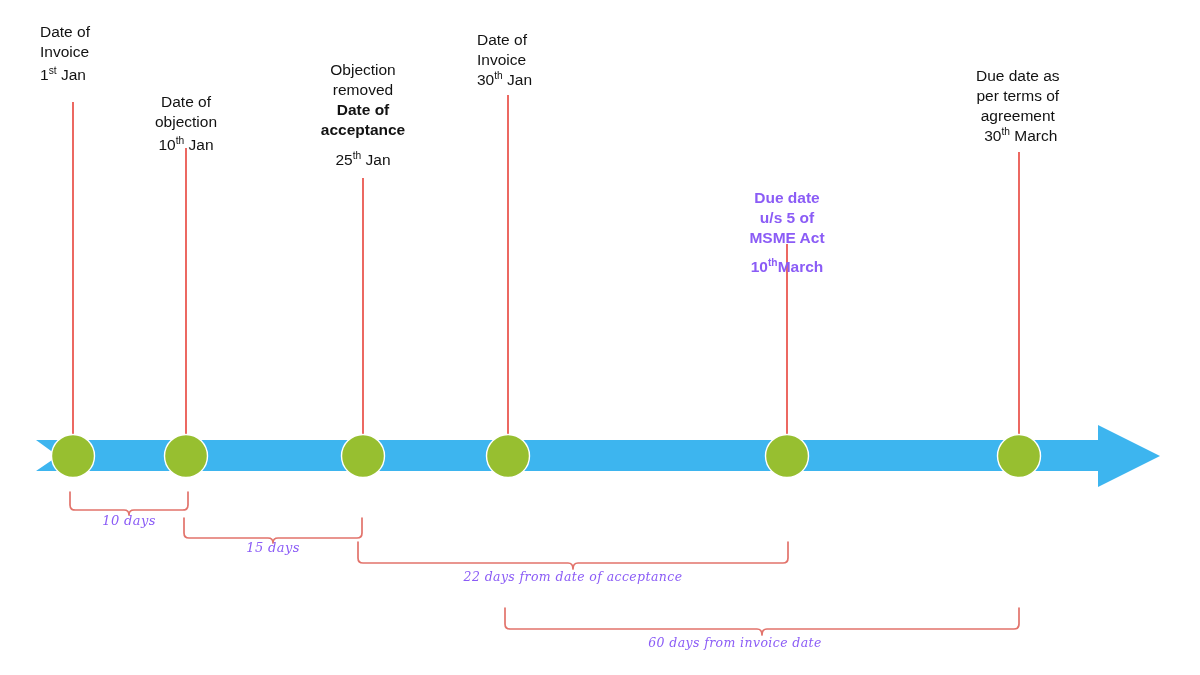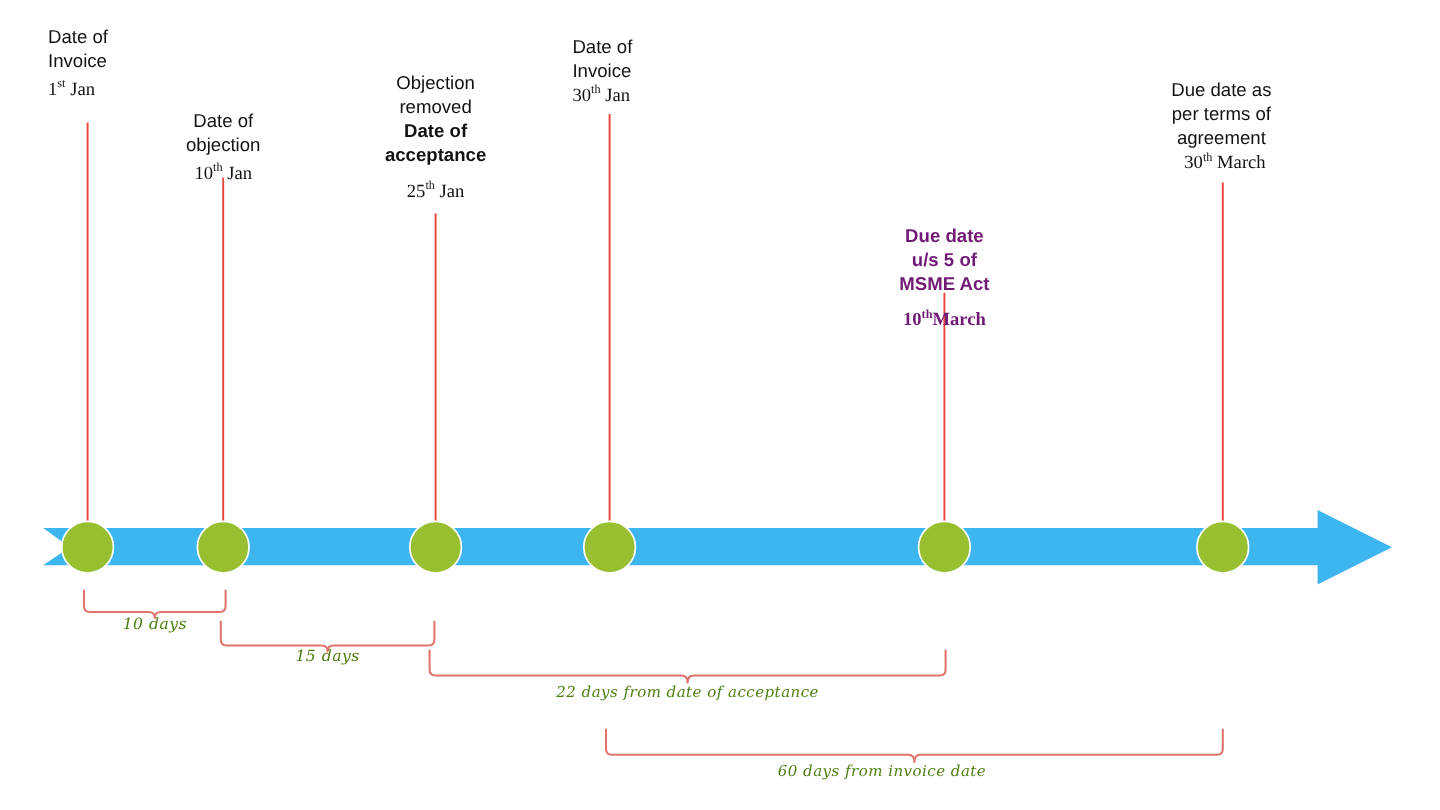--- a/index.html
+++ b/index.html
@@ -35,38 +35,37 @@
     font-size: 15.5px;
     line-height: 1.30;
     color: #121212;
     white-space: nowrap;
   }
   .milestone-label .ttl { display: block; }
   .milestone-label .bold { font-weight: bold; }
   .milestone-label .dateline {
     display: block;
     margin-top: 3px;
-    font-family: Liberation Serif, serif;
   }
   .milestone-label.red {
-    color: #701a75;
+    color: #8b5cf6;
     font-weight: bold;
   }
   .milestone-label.red .dateline { margin-top: 9px; }
   sup {
     font-size: 0.66em;
     vertical-align: super;
     line-height: 0;
   }
   .bracket-label {
     position: absolute;
     font-family: "DejaVu Serif", serif;
     font-style: italic;
     font-size: 13px;
-    color: #4d7c0f;
+    color: #8b5cf6;
     white-space: nowrap;
     letter-spacing: 0.4px;
   }
   .bracket-label.small { font-size: 12.5px; }
 </style>
 </head>
 <body>
 
 <div id="canvas">
 

